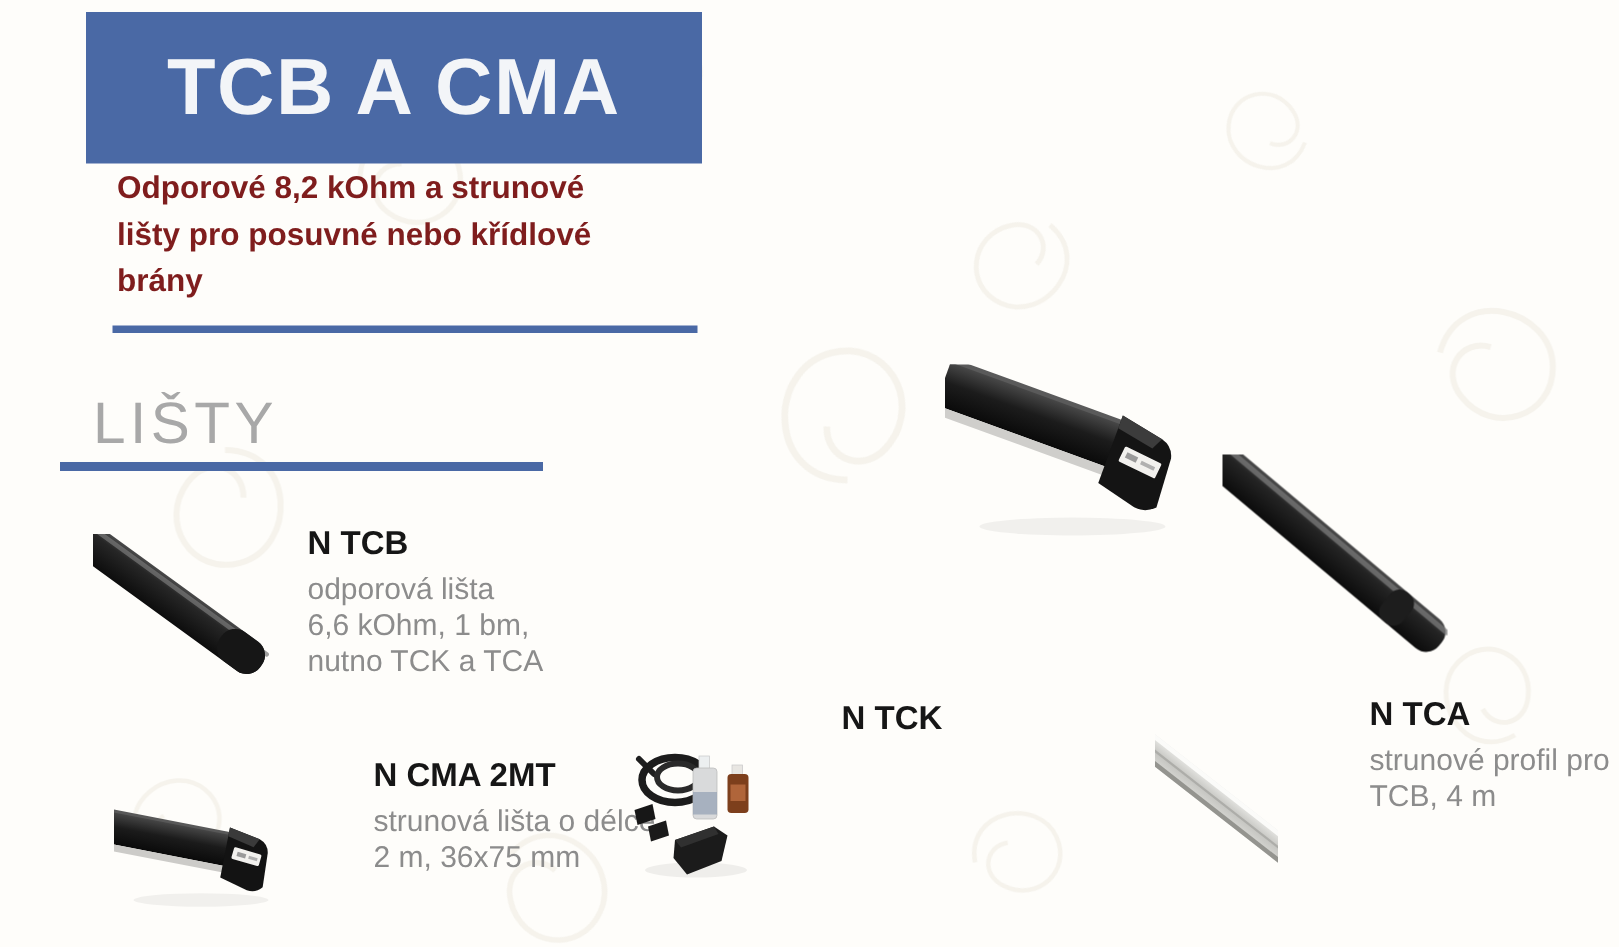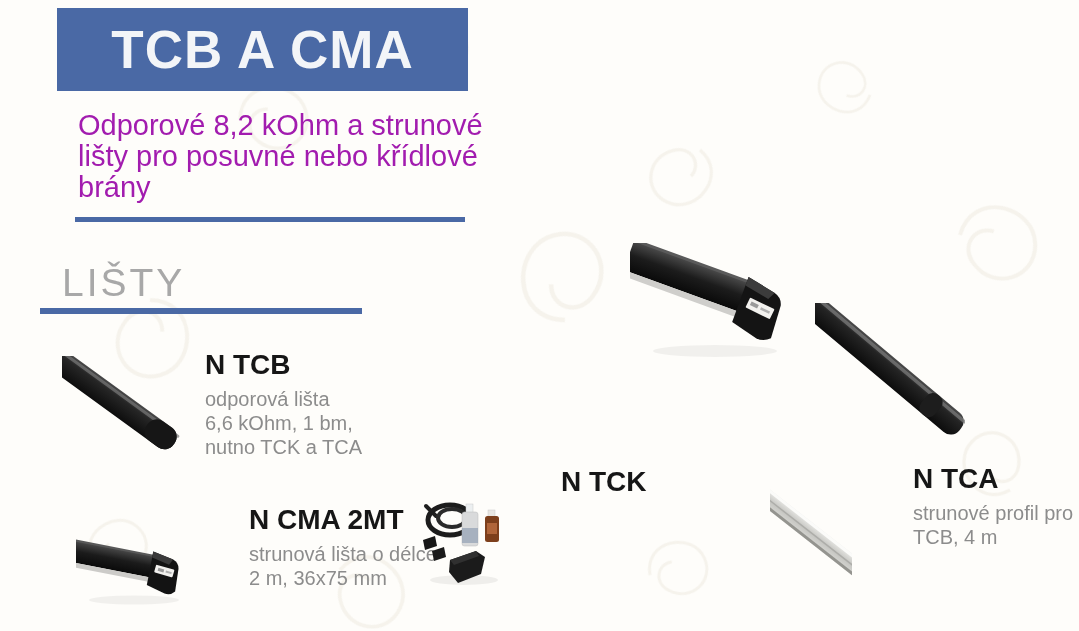--- a/index.html
+++ b/index.html
@@ -8,50 +8,50 @@
     font-family:"Liberation Sans", sans-serif;
     background:#fefdfa;
     position:relative;
     overflow:hidden;
   }
   .page { position:absolute; inset:0; }
 
   .watermark { position:absolute; inset:0; pointer-events:none; }
 
   .banner {
-    position:absolute; left:57px; top:8px; width:411px; height:83px;
+    position:absolute; left:57px; top:8px; width:411px; height:101px;
     background:#4a69a5;
     display:flex; align-items:center; justify-content:center;
   }
   .banner-title {
     color:#f3f5f8; font-size:53px; font-weight:bold; letter-spacing:1px;
     white-space:nowrap;
   }
 
   .subtitle {
     position:absolute; left:78px; top:110px; width:420px;
-    font-size:29px; font-weight:normal; color:#a21caf; line-height:31px;
+    font-size:21px; font-weight:bold; color:#7f1d1d; line-height:31px;
   }
 
   .divider {
     position:absolute; left:75px; top:217px; width:390px; height:5px;
     background:#4a69a5;
   }
 
   .section-heading {
     position:absolute; left:62px; top:261px;
     font-size:39px; font-weight:normal; color:#a8a8a8; letter-spacing:3px;
   }
   .section-underline {
     position:absolute; left:40px; top:308px; width:322px; height:6px;
     background:#4a69a5;
   }
 
   .product-text { position:absolute; }
-  .product-title { font-size:28px; font-weight:bold; color:#161616; margin-bottom:6px; }
+  .product-title { font-size:22px; font-weight:bold; color:#161616; margin-bottom:6px; }
   .product-desc div { font-size:20px; color:#8c8c8c; line-height:24px; white-space:nowrap; }
 
   .img-box { position:absolute; }
 
   .pos-ntcb-text  { left:205px; top:349px; }
   .pos-ncma-text  { left:205px; top:504px;margin-left:44px; }
   .pos-ntck-text  { left:549px; top:466px;margin-left:12px; }
   .pos-ntca-text  { left:913px; top:463px; }
 
   .pos-ntcb-img  { left:62px;  top:356px; }

